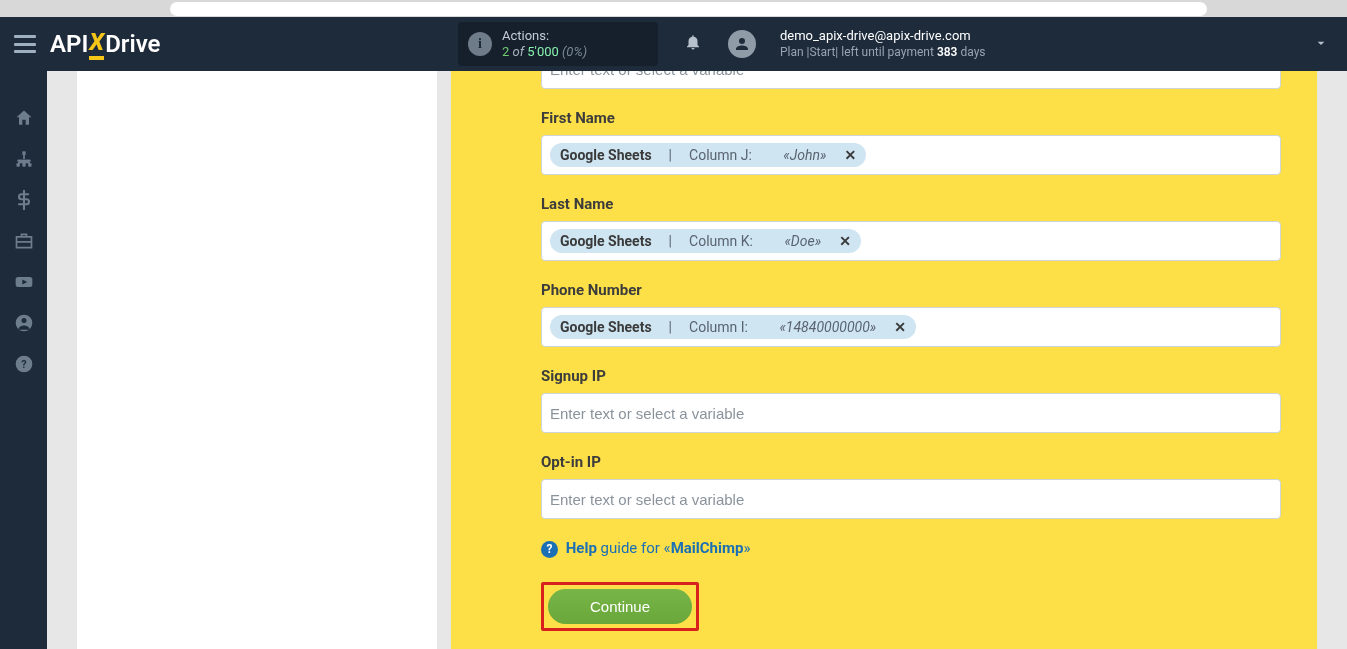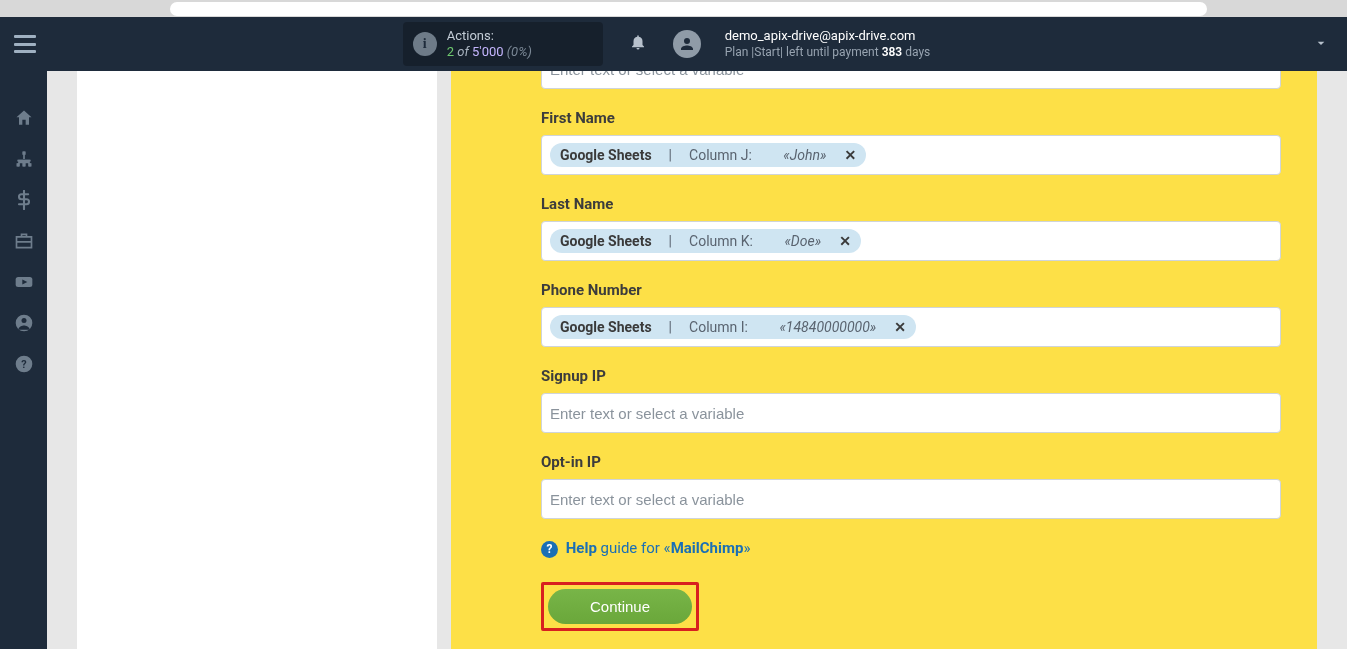--- a/index.html
+++ b/index.html
@@ -56,21 +56,21 @@
   .actions-box .info-circ{
     width:24px;height:24px;border-radius:50%;
     background:#6e7b88;color:#1e2b3b;
     display:flex;align-items:center;justify-content:center;
     font-weight:bold;font-family:serif;font-size:14px;
   }
   .actions-box .atxt{font-size:13px;line-height:16px;}
   .actions-box .atxt .lbl{color:#c3ccd6;}
   .actions-box .atxt .num{color:#6fc96f;}
   .actions-box .atxt .of{color:#a8b3bf;font-style:italic;}
-  .actions-box .atxt .lim{color:#c4b5fd;}
+  .actions-box .atxt .lim{color:#86efac;}
   .actions-box .atxt .pct{color:#7a8795;font-style:italic;}
   .bell{margin-left:26px;font-size:18px;color:#b7c1cc;cursor:pointer;}
   .userblock{display:flex;align-items:center;gap:24px;margin-left:26px;}
   .avatar{width:28px;height:28px;border-radius:50%;background:#8f9ba7;display:flex;align-items:center;justify-content:center;color:#1e2b3b;}
   .avatar svg{width:18px;height:18px;fill:#1e2b3b;}
   .userblock .utxt{font-size:13px;line-height:16px;}
   .userblock .utxt .email{color:#fff;}
   .userblock .utxt .plan{color:#97a3b0;font-size:12px;}
   .userblock .utxt .plan .days{color:#fff;font-weight:600;}
   .chev{margin-left:auto;color:#b7c1cc;font-size:14px;padding-left:30px;}
@@ -149,20 +149,25 @@
 <div class="browser-chrome">
   <div class="url-bar"></div>
 </div>
 
 <div class="topbar">
   <div class="hamburger">
     <span></span>
       <span></span>
       <span></span>
   </div>
+  <div class="logo">
+    <span class="api">API</span>
+      <span class="x">X</span>
+      <span class="drv">Drive</span>
+  </div>
   <div class="actions-box">
     <div class="info-circ">i</div>
     <div class="atxt">
       <div class="lbl">Actions:</div>
       <div>
         <span class="num">2</span>
         <span class="of">of</span>
         <span class="lim">5'000</span>
         <span class="pct">(0%)</span>
       </div>

